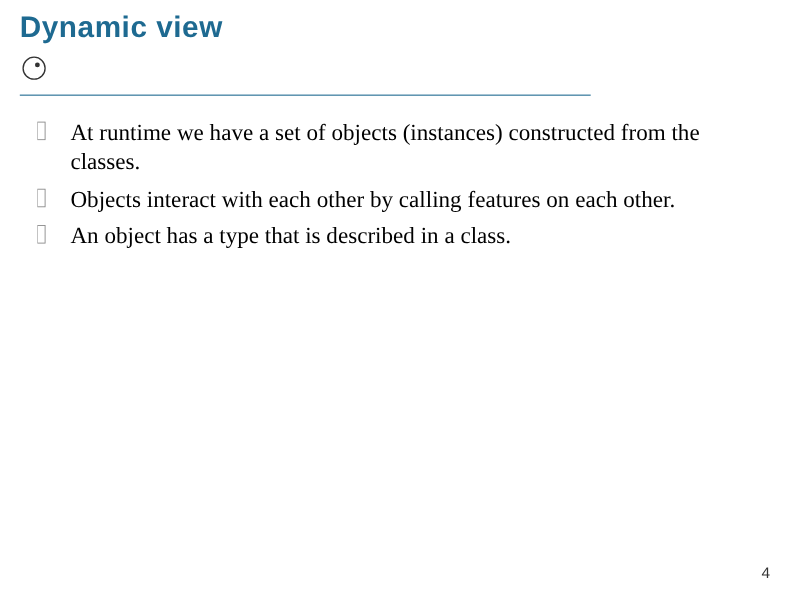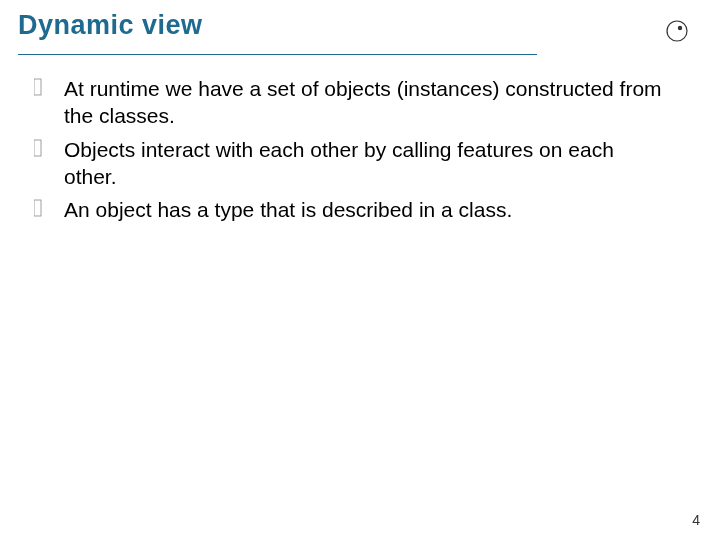--- a/index.html
+++ b/index.html
@@ -19,20 +19,21 @@
       width: 100%;
       height: 100%;
       position: relative;
       padding: 10px 28px 0 18px;
     }
     .header {
       display: flex;
       align-items: flex-start;
       justify-content: space-between;
       padding-bottom: 6px;
+      flex-direction: column;
     }
     .title {
       color: #1e6a91;
       font-size: 27px;
       font-weight: 600;
       letter-spacing: 0.5px;
     }
     .logo {
       margin-top: 8px;
       margin-right: 2px;
@@ -43,20 +44,21 @@
       margin: 0 0 18px 0;
       width: 77%;
     }
     .content {
       padding: 2px 30px 0 16px;
     }
     .bullet-item {
       display: flex;
       align-items: flex-start;
       margin-bottom: 6px;
+      font-family: Liberation Serif, serif;
     }
     .bullet-marker {
       width: 10px;
       height: 20px;
       flex: 0 0 auto;
       margin-right: 20px;
       margin-top: 2px;
       display: flex;
       align-items: center;
     }

